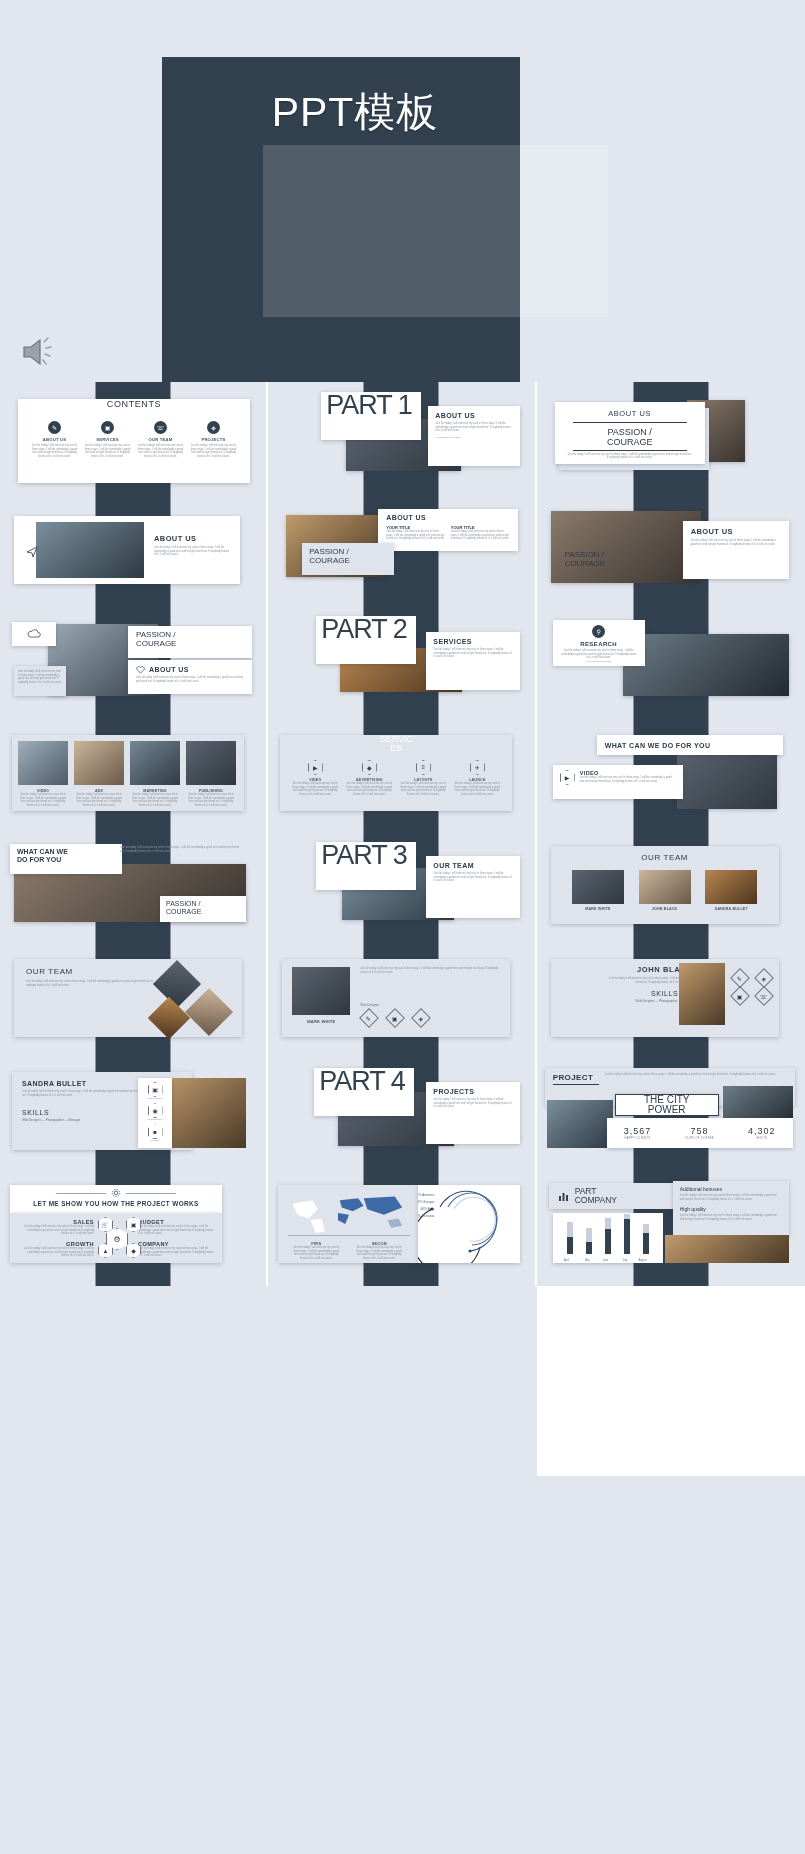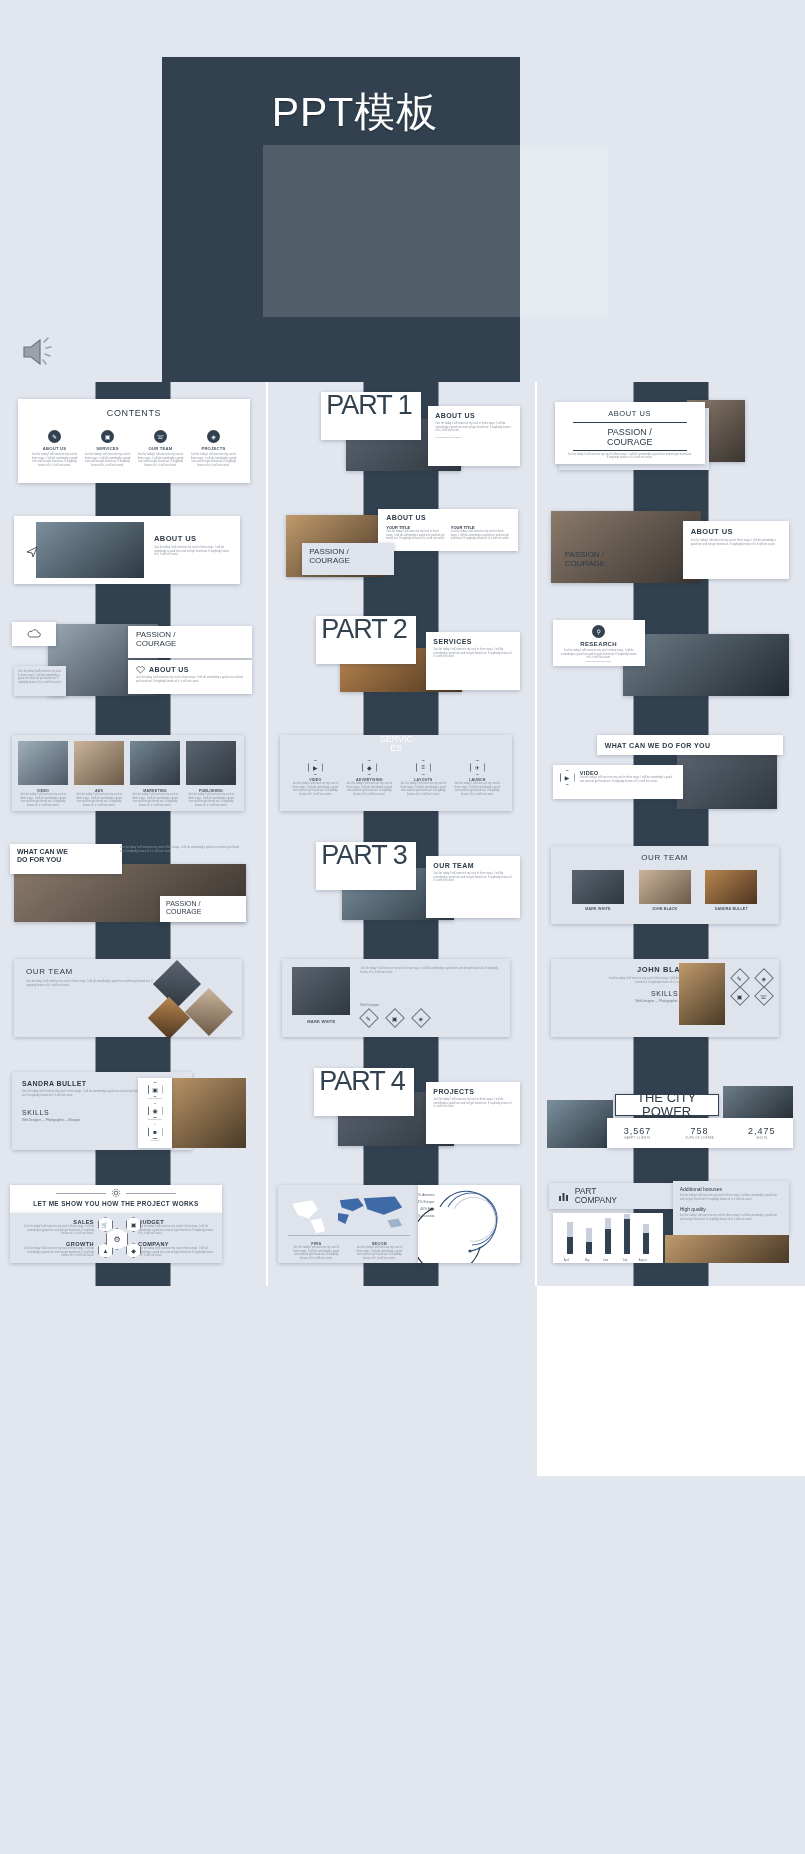--- a/index.html
+++ b/index.html
@@ -123,21 +123,21 @@
   </div>
 </div>
 
 <div class="grid">
 
   <div class="row">
 
     <div class="cell">
       <div class="stripe"></div>
       <div class="card" style="left:18px;top:17px;width:232px;height:84px;">
-        <div class="tt2" style="text-align:center;margin-top:9px;">CONTENTS</div>
+        <div class="tt2" style="text-align:center;">CONTENTS</div>
         <div style="display:flex;justify-content:space-around;margin-top:12px;padding:0 10px;">
           <div style="width:48px;display:flex;flex-direction:column;align-items:center;">
             <div class="circ">✎</div>
             <div class="mini-label" style="margin-top:3px;font-size:4.2px;font-weight:700;">ABOUT US</div>
             <div class="micro" style="margin-top:2px;">Just for today I will exercise my soul in three ways. I will do somebody a good turn and not get found out. If anybody knows of it, it will not count.</div>
           </div>
           <div style="width:48px;display:flex;flex-direction:column;align-items:center;">
             <div class="circ">▣</div>
             <div class="mini-label" style="margin-top:3px;font-size:4.2px;font-weight:700;">SERVICES</div>
             <div class="micro" style="margin-top:2px;">Just for today I will exercise my soul in three ways. I will do somebody a good turn and not get found out. If anybody knows of it, it will not count.</div>
@@ -506,39 +506,46 @@
       <div class="card ph a" style="left:70px;top:32px;width:116px;height:54px;"></div>
       <div class="card" style="left:46px;top:8px;width:100px;height:48px;"></div>
       <div class="big-part" style="left:51px;top:9px;width:100px;">PART 4</div>
       <div class="card" style="left:158px;top:22px;width:94px;height:62px;padding:6px 7px;">
         <div class="tt">PROJECTS</div>
         <div class="micro-l" style="margin-top:3px;">Just for today I will exercise my soul in three ways. I will do somebody a good turn and not get found out. If anybody knows of it, it will not count.</div>
       </div>
     </div>
     <div class="cell">
       <div class="stripe"></div>
+      <div class="card grey" style="left:8px;top:8px;width:250px;height:38px;padding:5px 8px;display:flex;gap:6px;">
+        <div style="flex:none;">
+          <div class="tt" style="font-size:8px;">PROJECT</div>
+          <div style="height:1px;background:#31404e;margin-top:2px;width:46px;"></div>
+        </div>
+        <div class="micro-l" style="flex:1;">Just for today I will exercise my soul in three ways. I will do somebody a good turn and not get found out. If anybody knows of it, it will not count.</div>
+      </div>
       <div class="ph c" style="position:absolute;left:10px;top:40px;width:66px;height:48px;"></div>
       <div class="ph g" style="position:absolute;left:186px;top:26px;width:70px;height:40px;"></div>
       <div class="card" style="left:78px;top:34px;width:104px;height:22px;display:flex;align-items:center;justify-content:center;border:1px solid #32414f;">
-        <div style="text-align:center;font-size:13px;color:#2d3a48;line-height:1.05;">
+        <div style="text-align:center;font-size:10px;color:#2d3a48;line-height:1.05;">
           <div>THE CITY</div>
           <div>POWER</div>
         </div>
       </div>
       <div class="card" style="left:70px;top:58px;width:186px;height:30px;display:flex;align-items:center;justify-content:space-around;">
         <div style="text-align:center;">
           <div style="font-size:9px;color:#2d3a48;letter-spacing:1px;">3,567</div>
           <div style="font-size:2.8px;color:#7b838f;letter-spacing:.3px;">HAPPY CLIENTS</div>
         </div>
         <div style="text-align:center;">
           <div style="font-size:9px;color:#2d3a48;letter-spacing:1px;">758</div>
           <div style="font-size:2.8px;color:#7b838f;letter-spacing:.3px;">CUPS OF COFFEE</div>
         </div>
         <div style="text-align:center;">
-          <div style="font-size:9px;color:#2d3a48;letter-spacing:1px;">2,475</div>
+          <div style="font-size:9px;color:#2d3a48;letter-spacing:1px;">4,302</div>
           <div style="font-size:2.8px;color:#7b838f;letter-spacing:.3px;">SHOTS</div>
         </div>
       </div>
     </div>
   </div>
 
   <div class="row">
     <div class="cell">
       <div class="stripe"></div>
       <div class="card" style="left:10px;top:12px;width:212px;height:28px;">

